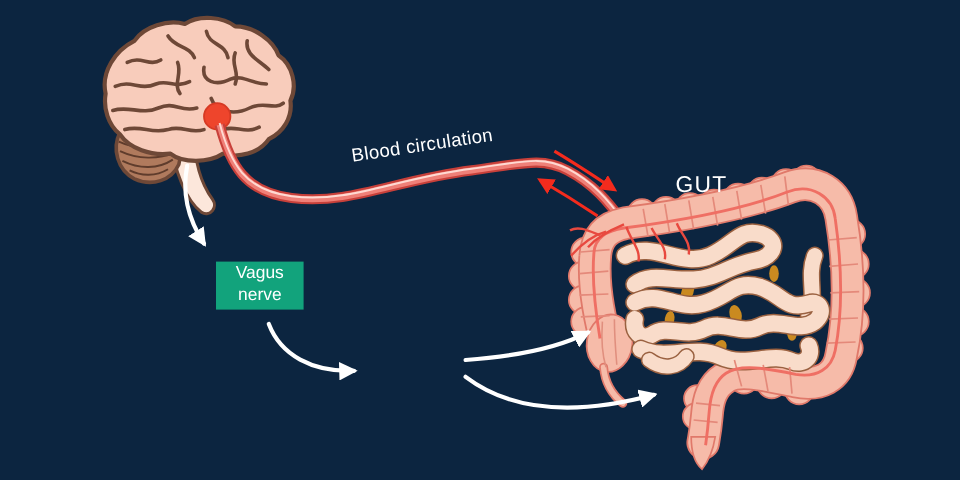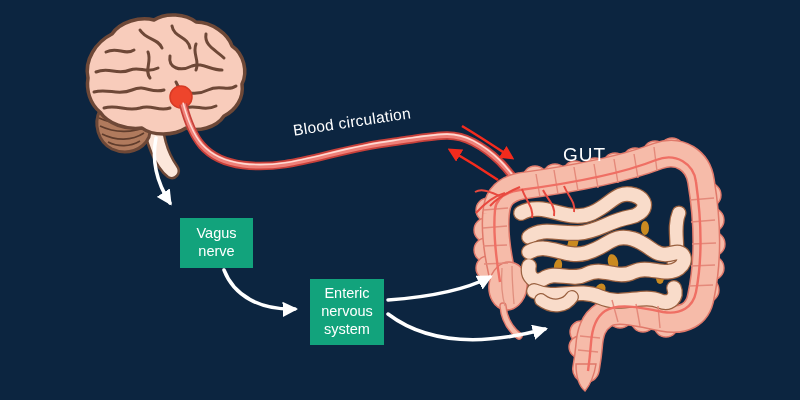--- a/index.html
+++ b/index.html
@@ -19,21 +19,21 @@
   }
   #gut-label{
     left:563px;top:144px;width:60px;text-align:left;
     font-size:19px;letter-spacing:1px;
   }
   .node-box{
     position:absolute;background:#12a37c;color:#ffffff;
     display:flex;align-items:center;justify-content:center;text-align:center;
     font-size:14.5px;line-height:1.24;
   }
-  #vagus-box{left:180px;top:218px;width:73px;height:50px;}
+  #vagus-box{left:180px;top:218px;width:73px;height:40px;}
   #enteric-box{left:310px;top:279px;width:74px;height:66px;}
 </style>
 </head>
 <body>
 
 <div class="stage">
 
   <svg width="800" height="400" viewBox="0 0 800 400">
     <defs>
       <marker id="mw" viewBox="0 0 10 10" refX="8" refY="5" markerWidth="4.4" markerHeight="4.4" orient="auto-start-reverse">
@@ -200,14 +200,13 @@
       <path d="M 388,314 C 425,342 478,347 545,329" marker-end="url(#mw)"></path>
     </g>
   </svg>
 
   <div id="blood-label" class="float-label">Blood circulation</div>
 
   <div id="gut-label" class="float-label">GUT</div>
 
   <div id="vagus-box" class="node-box">Vagus nerve</div>
 
-  <div id="enteric-box" class="node-box">Enteric nervous system</div>
 </div>
 
 </body></html>

